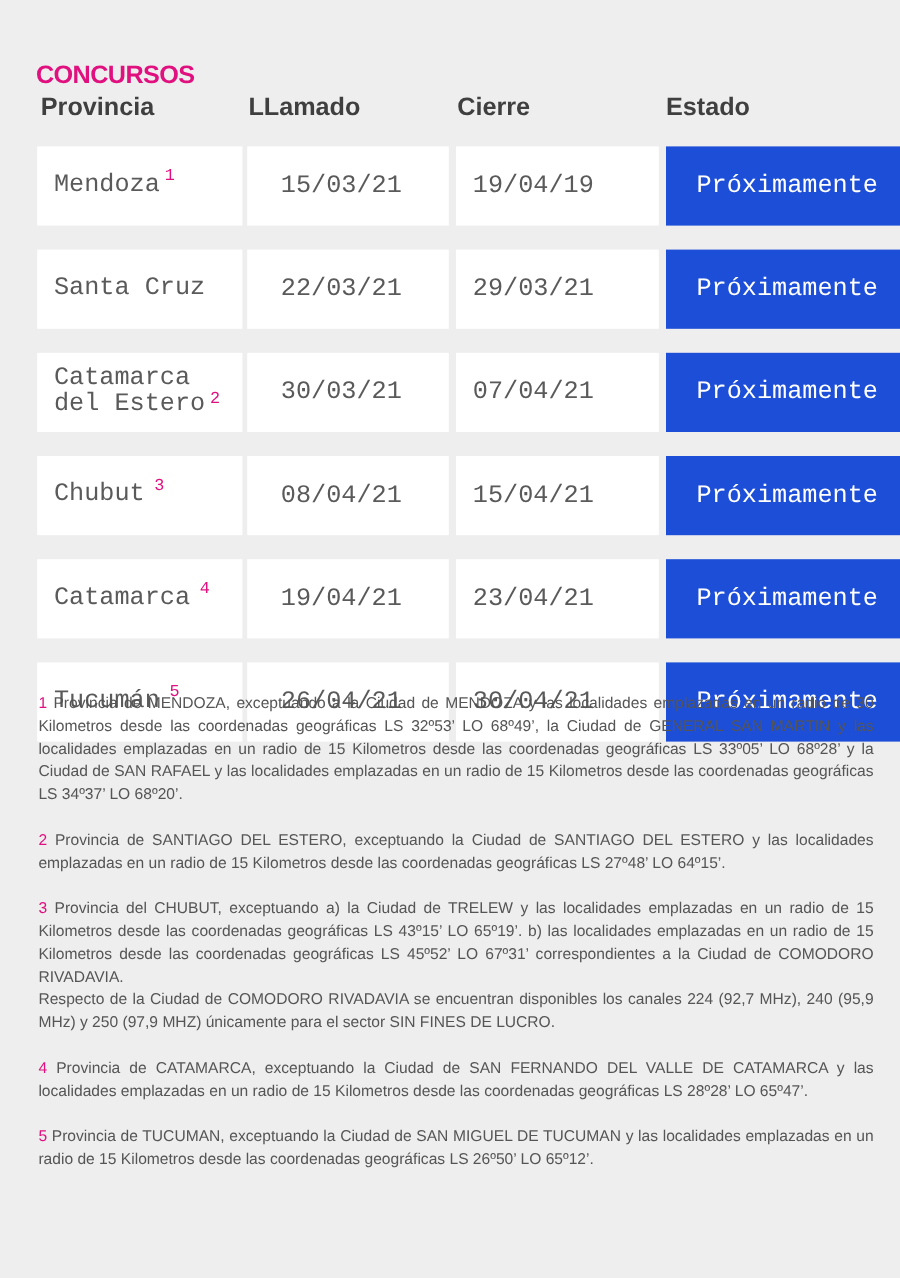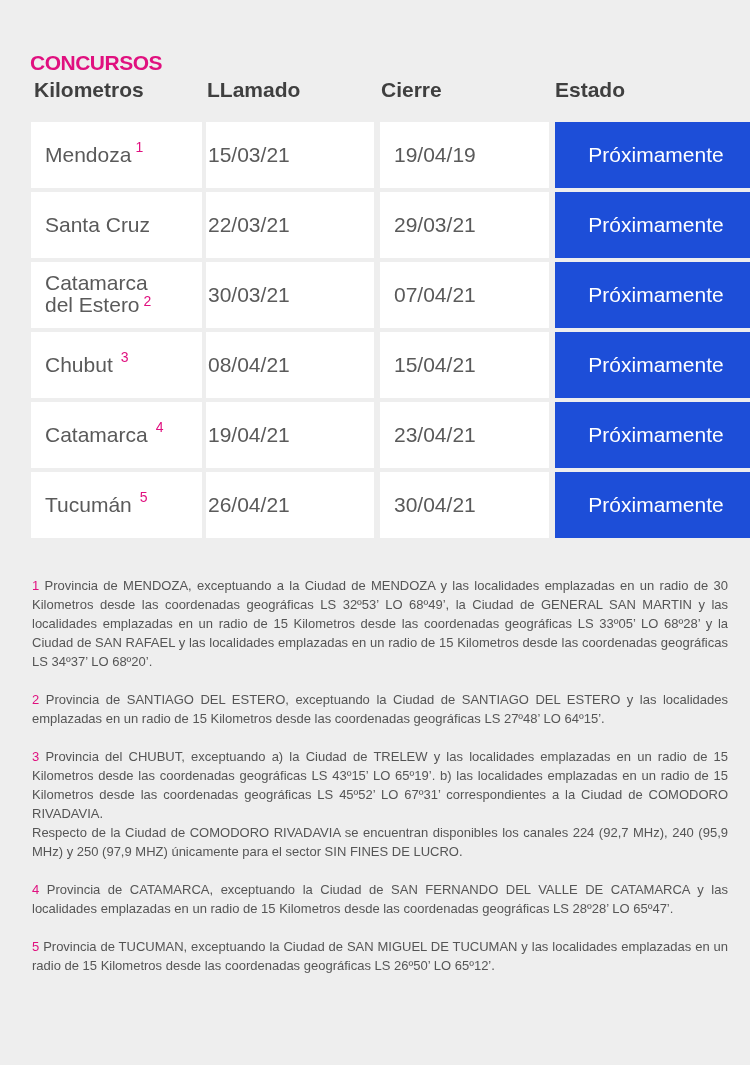--- a/index.html
+++ b/index.html
@@ -38,35 +38,36 @@
     }
     .table {
       position: absolute;
       left: 31px;
       top: 122px;
       width: 694px;
     }
     .row {
       position: relative;
       height: 66px;
-      margin-bottom: 4px;
+      margin-bottom: 20px;
+      font-family: Liberation Mono, monospace;
     }
     .cell {
       position: absolute;
       top: 0;
       height: 66px;
       background: #ffffff;
       display: flex;
       align-items: center;
       box-sizing: border-box;
       font-size: 21px;
       color: #5a5a5a;
     }
     .c1 { left: 0; width: 171px; padding-left: 14px; }
-    .c2 { left: 175px; width: 168px; padding-left: 2px; }
+    .c2 { left: 175px; width: 168px; padding-left: 28px; }
     .c3 { left: 349px; width: 169px; padding-left: 14px; }
     .c4 {
       left: 524px; width: 202px;
       background: #1d4ed8;
       color: #ffffff;
       justify-content: center;
       font-size: 21px;
     }
     .prov { line-height: 22px; }
     .sup {
@@ -88,21 +89,21 @@
     }
     .note { margin: 0 0 19px 0; }
     .note .num { color: #e0107f; }
   </style>
 </head>
 <body>
 
 <div class="title">CONCURSOS</div>
 
 <div class="header">
-  <span class="h" style="left:34px">Kilometros</span>
+  <span class="h" style="left:34px">Provincia</span>
   <span class="h" style="left:207px">LLamado</span>
   <span class="h" style="left:381px">Cierre</span>
   <span class="h" style="left:555px">Estado</span>
 </div>
 
 <div class="table">
   <div class="row">
     <div class="cell c1">
       <span class="prov">Mendoza</span>
         <span class="sup">1</span>

